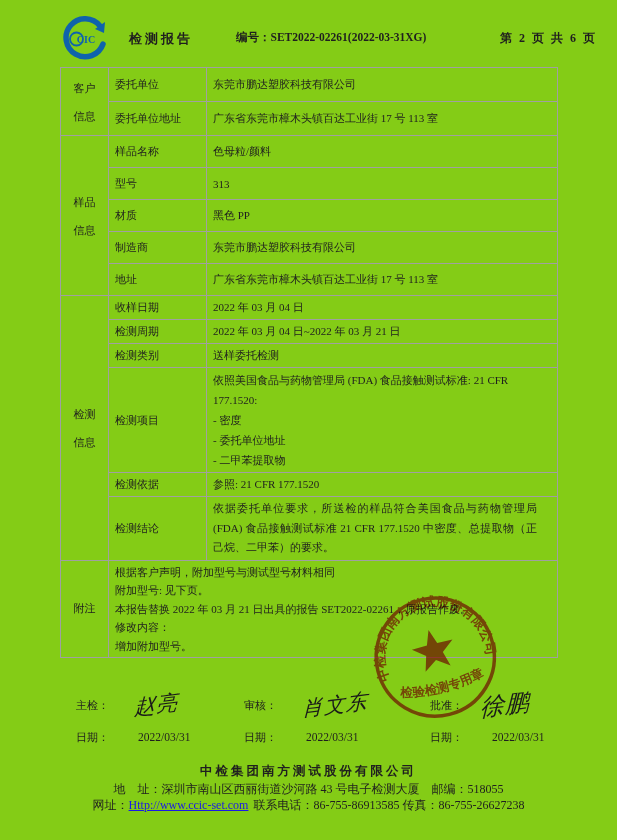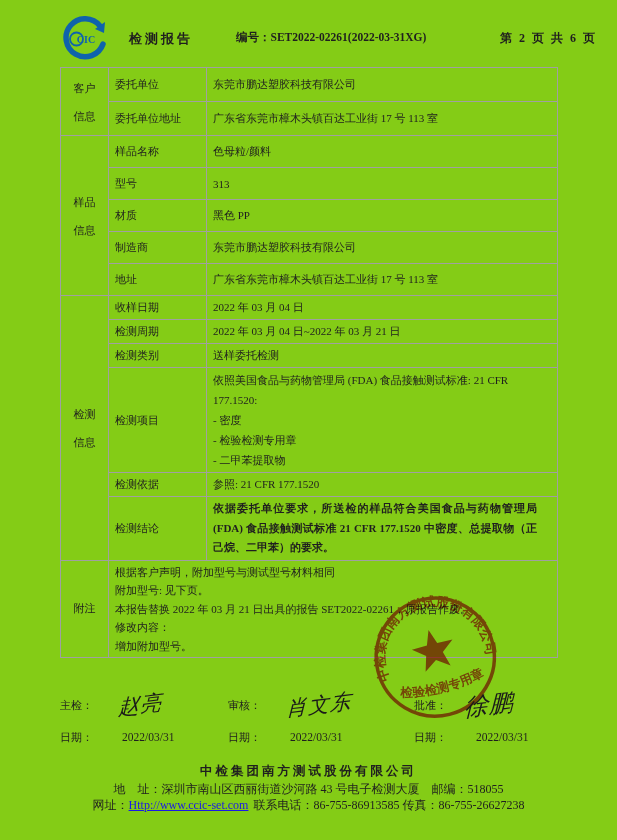--- a/index.html
+++ b/index.html
@@ -14,30 +14,30 @@
   .hdr-page{position:absolute;left:468px;top:16px;font-size:12px;font-weight:bold;letter-spacing:2px;margin-left:32px;}
 
   
   table.rpt{position:absolute;left:60px;top:67px;width:497px;border-collapse:collapse;table-layout:fixed;}
   table.rpt td{border:1px solid #a0a0a0;font-size:11px;vertical-align:middle;padding:2px 6px;}
   td.sec{text-align:center;line-height:28px;padding:0;}
   td.note-sec{text-align:center;padding:0;}
   td.f{padding-left:9px;}
   td.v{padding-left:12px;}
   td.v .ln{line-height:20px;}
-  td.v.just{text-align:justify;line-height:19.5px;padding-right:20px;font-weight:bold;}
+  td.v.just{text-align:justify;line-height:19.5px;padding-right:20px;}
   td.note-v{padding-left:12px;padding-top:4px;padding-bottom:4px;}
   td.note-v .ln{line-height:18.5px;}
 
   
   .stamp{position:absolute;left:371px;top:595px;width:130px;height:130px;
     transform:rotate(-14deg);opacity:0.9;mix-blend-mode:multiply;pointer-events:none;}
 
   
-  .sigs{position:absolute;left:60px;top:685px;width:497px;}
+  .sigs{position:absolute;left:76px;top:685px;width:497px;}
   .sig-cols{display:flex;}
   .sig-col{position:relative;}
   .sig-col.c1{width:168px;}
   .sig-col.c2{width:186px;}
   .sig-col.c3{width:143px;}
   .sig-row{display:flex;align-items:center;height:40px;}
   .sig-role{font-size:11px;width:44px;flex:none;}
   .sig-name{font-size:21px;font-style:italic;transform:rotate(-7deg) skewX(-8deg);
     margin-left:14px;letter-spacing:1px;color:#1a1a1a;white-space:nowrap;}
   .sig-name.big{font-size:24px;margin-left:6px;}
@@ -130,21 +130,21 @@
     <tr style="height:24px">
       <td class="f">检测类别</td>
       <td class="v">送样委托检测</td>
     </tr>
     <tr>
       <td class="f">检测项目</td>
       <td class="v">
         <div class="ln">依照美国食品与药物管理局 (FDA) 食品接触测试标准: 21 CFR</div>
         <div class="ln">177.1520:</div>
         <div class="ln">- 密度</div>
-        <div class="ln">- 检验检测专用章</div>
+        <div class="ln">- 委托单位地址</div>
         <div class="ln">- 二甲苯提取物</div>
       </td>
     </tr>
     <tr style="height:24px">
       <td class="f">检测依据</td>
       <td class="v">参照: 21 CFR 177.1520</td>
     </tr>
     <tr>
       <td class="f">检测结论</td>
       <td class="v just">依据委托单位要求，所送检的样品符合美国食品与药物管理局 (FDA) 食品接触测试标准 21 CFR 177.1520 中密度、总提取物（正己烷、二甲苯）的要求。</td>

